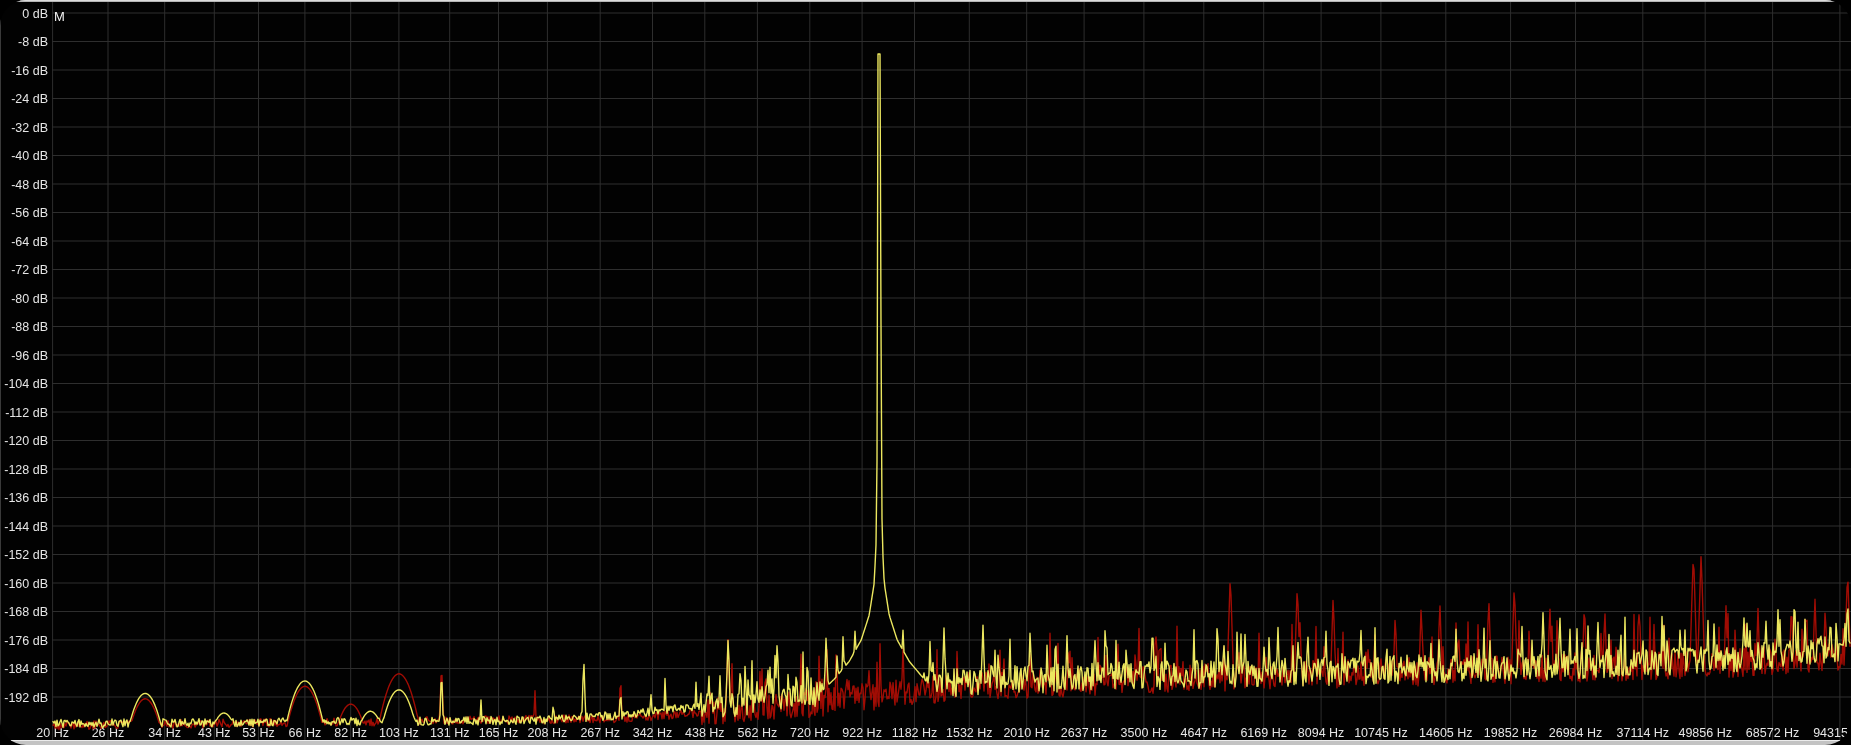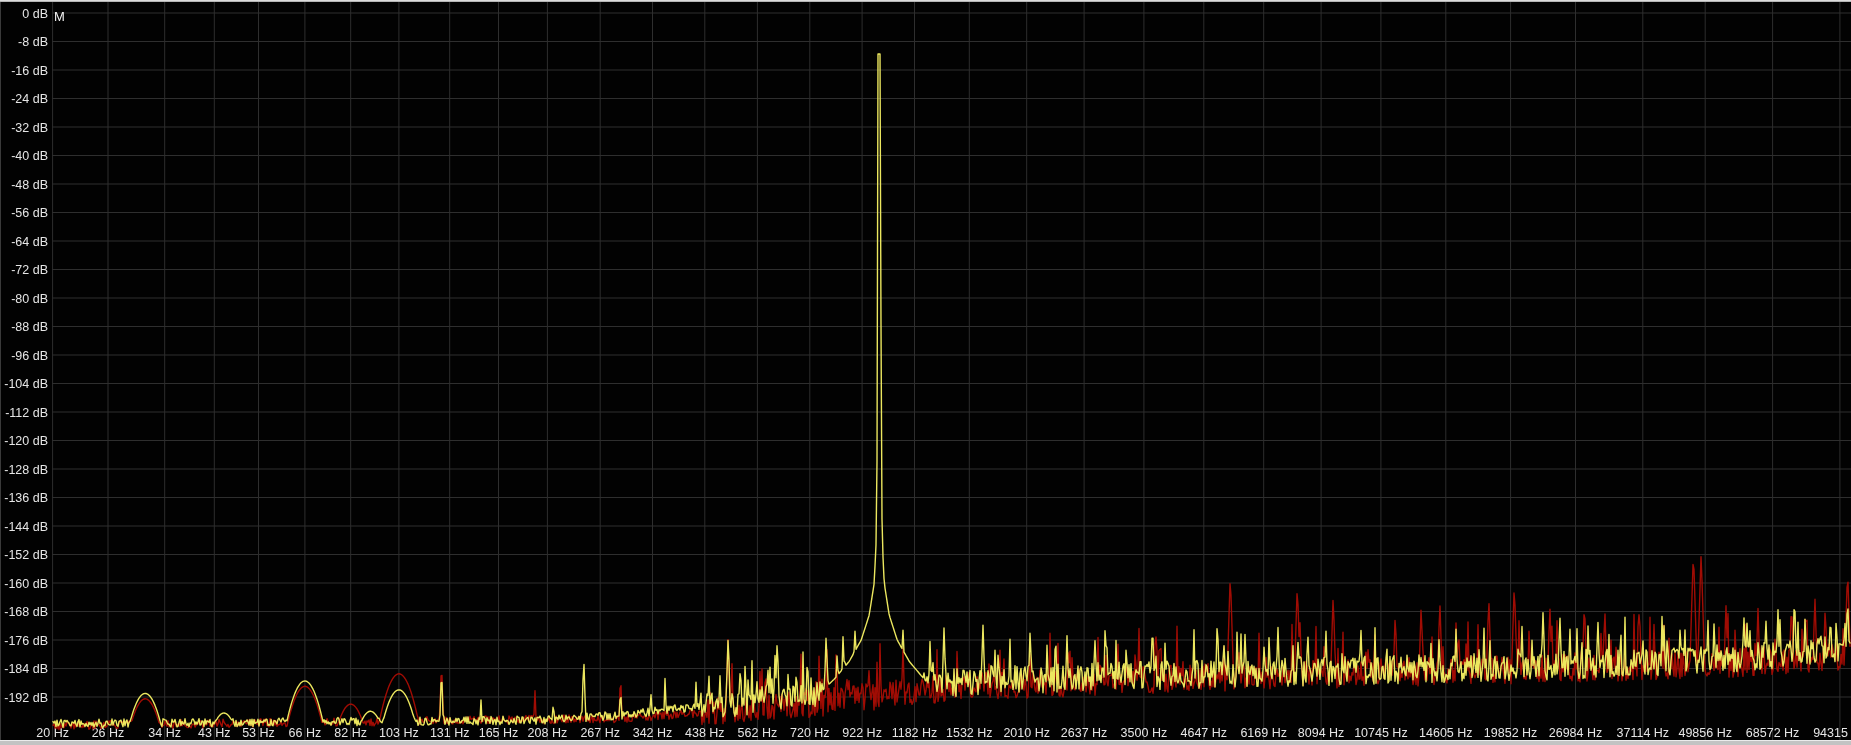--- a/index.html
+++ b/index.html
@@ -2,20 +2,21 @@
 <html><head>
 <meta charset="utf-8">
 <style>
   html,body{margin:0;padding:0;background:#000;}
   .app{
     position:relative;
     width:1851px;height:745px;
     background:#020202;
     overflow:hidden;
     font-family:"Liberation Sans", sans-serif;
+    border-radius:26px;
   }
   .border-top{
     position:absolute;left:0;top:0;width:1851px;height:2px;
     background:#b5b5b5;border-top:1px solid #dcdcdc;box-sizing:border-box;
   }
   .border-bottom{
     position:absolute;left:0;bottom:0;width:1851px;height:5px;
     background:#c3c3c3;border-top:1px solid #ececec;box-sizing:border-box;
   }
   .border-left{

